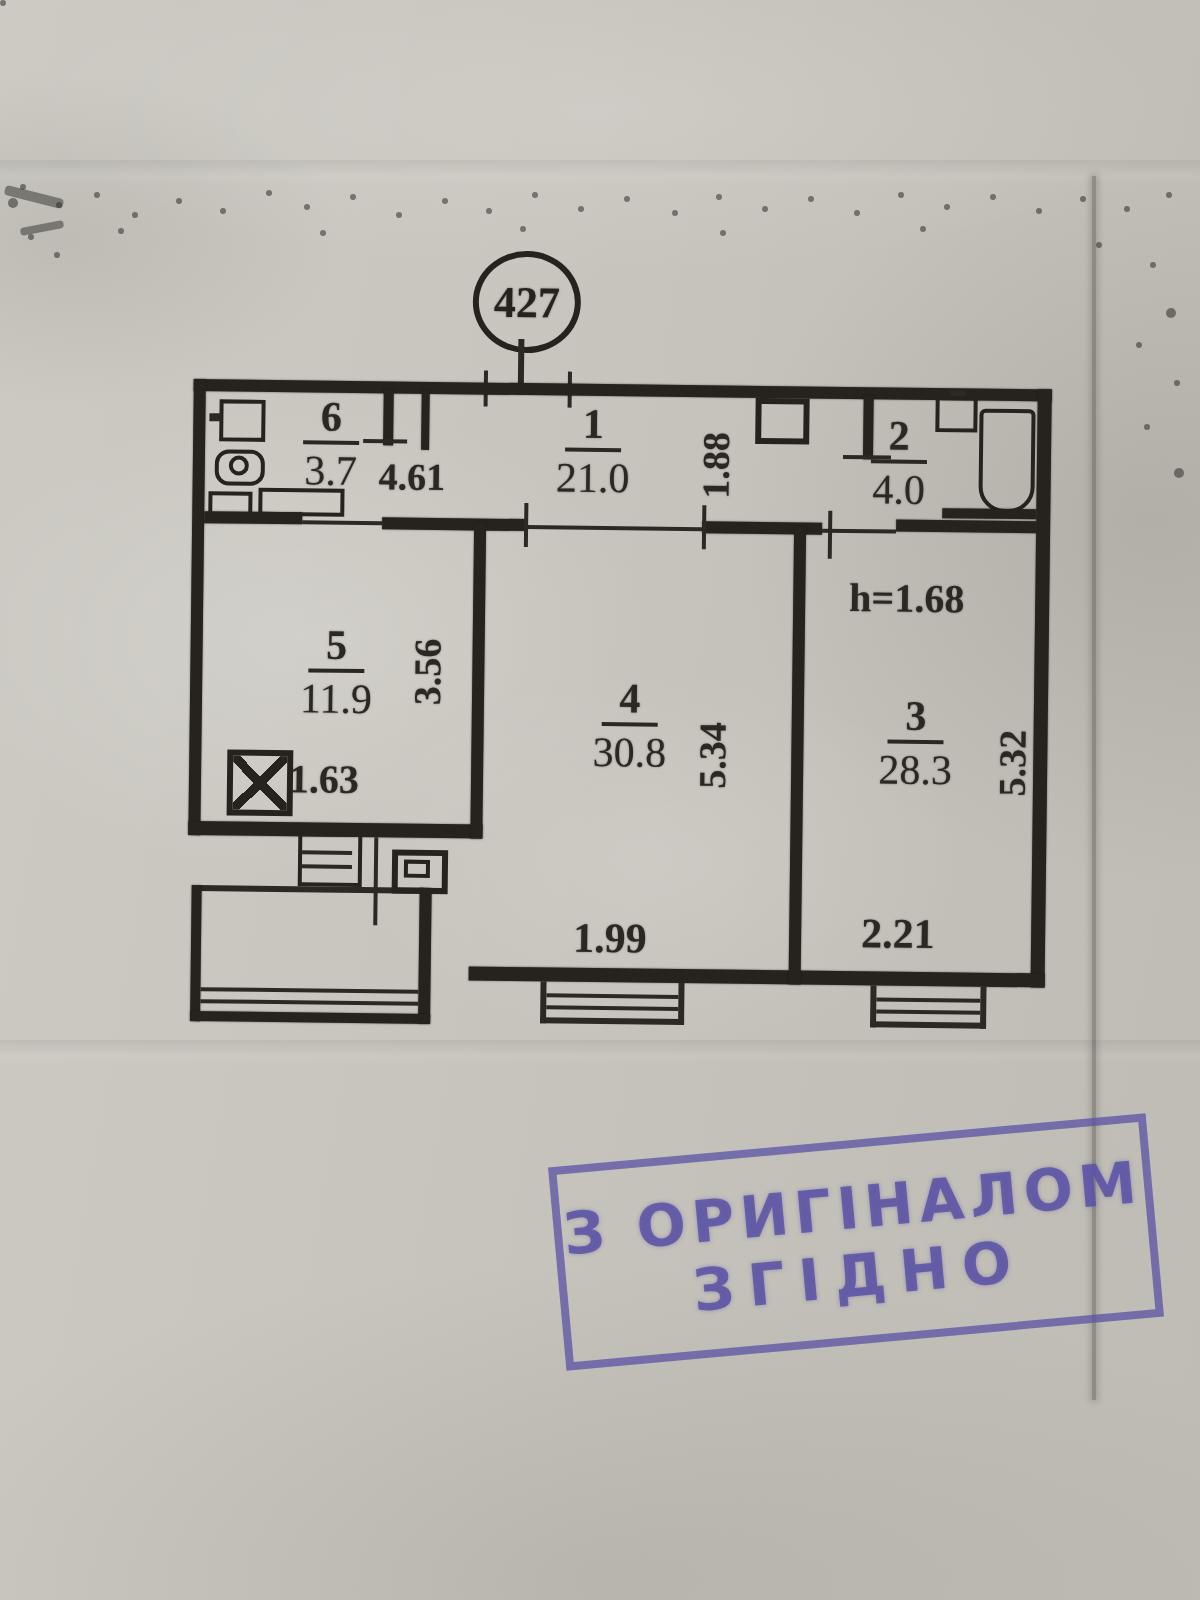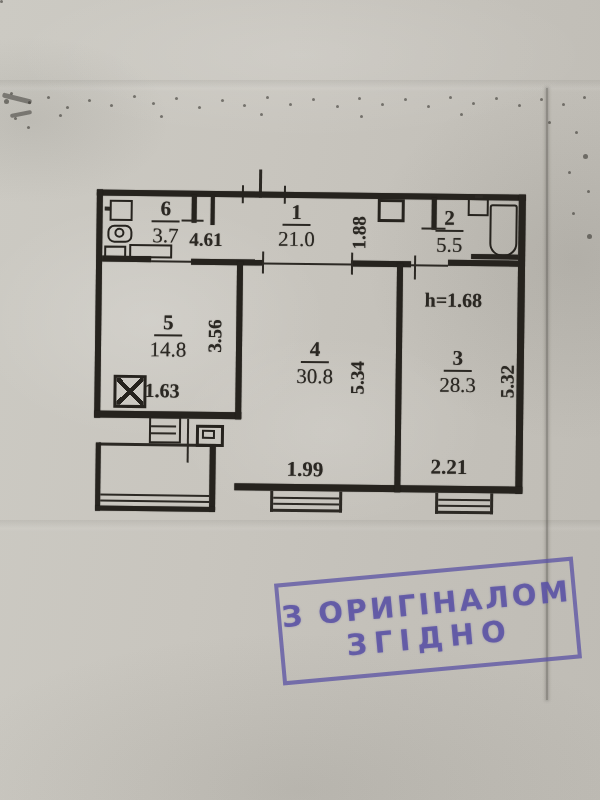--- a/index.html
+++ b/index.html
@@ -56,20 +56,23 @@
 
   <div class="crease" style="top:80px"></div>
   <div class="crease" style="top:520px"></div>
   <div class="speckles"></div>
   <div class="fold" style="left:546px;top:88px;width:2px;height:612px"></div>
   <div class="mark" style="left:2px;top:96px;width:30px;height:5px;transform:rotate(14deg)"></div>
   <div class="mark" style="left:10px;top:112px;width:22px;height:4px;transform:rotate(-11deg)"></div>
 
   <div id="plan">
 
+    <div class="apt-badge">
+      <span>427</span>
+    </div>
     <div class="tline" style="left:257px;top:170px;width:3px;height:28px"></div>
     <div class="tline" style="left:240px;top:186px;width:2px;height:18px"></div>
     <div class="tline" style="left:282px;top:186px;width:2px;height:18px"></div>
 
     <div class="wall" style="left:95px;top:192px;width:429px;height:6px"></div>
     <div class="wall" style="left:95px;top:192px;width:6px;height:228px"></div>
     <div class="wall" style="left:95px;top:413px;width:147px;height:7px"></div>
     <div class="wall" style="left:517px;top:192px;width:7px;height:299px"></div>
     <div class="wall" style="left:236px;top:484px;width:288px;height:7px"></div>
 
@@ -136,25 +139,25 @@
     <div class="lbl room-label" style="left:138px;top:199px;width:52px">
       <span class="room-num">6</span>
       <span class="room-area">3.7</span>
     </div>
     <div class="lbl room-label" style="left:263px;top:201px;width:64px">
       <span class="room-num">1</span>
       <span class="room-area">21.0</span>
     </div>
     <div class="lbl room-label" style="left:420px;top:205px;width:56px">
       <span class="room-num">2</span>
-      <span class="room-area">5.5</span>
+      <span class="room-area">4.0</span>
     </div>
     <div class="lbl room-label" style="left:140px;top:313px;width:56px">
       <span class="room-num">5</span>
-      <span class="room-area">14.8</span>
+      <span class="room-area">11.9</span>
     </div>
     <div class="lbl room-label" style="left:285px;top:338px;width:60px">
       <span class="room-num">4</span>
       <span class="room-area">30.8</span>
     </div>
     <div class="lbl room-label" style="left:428px;top:345px;width:60px">
       <span class="room-num">3</span>
       <span class="room-area">28.3</span>
     </div>
 

